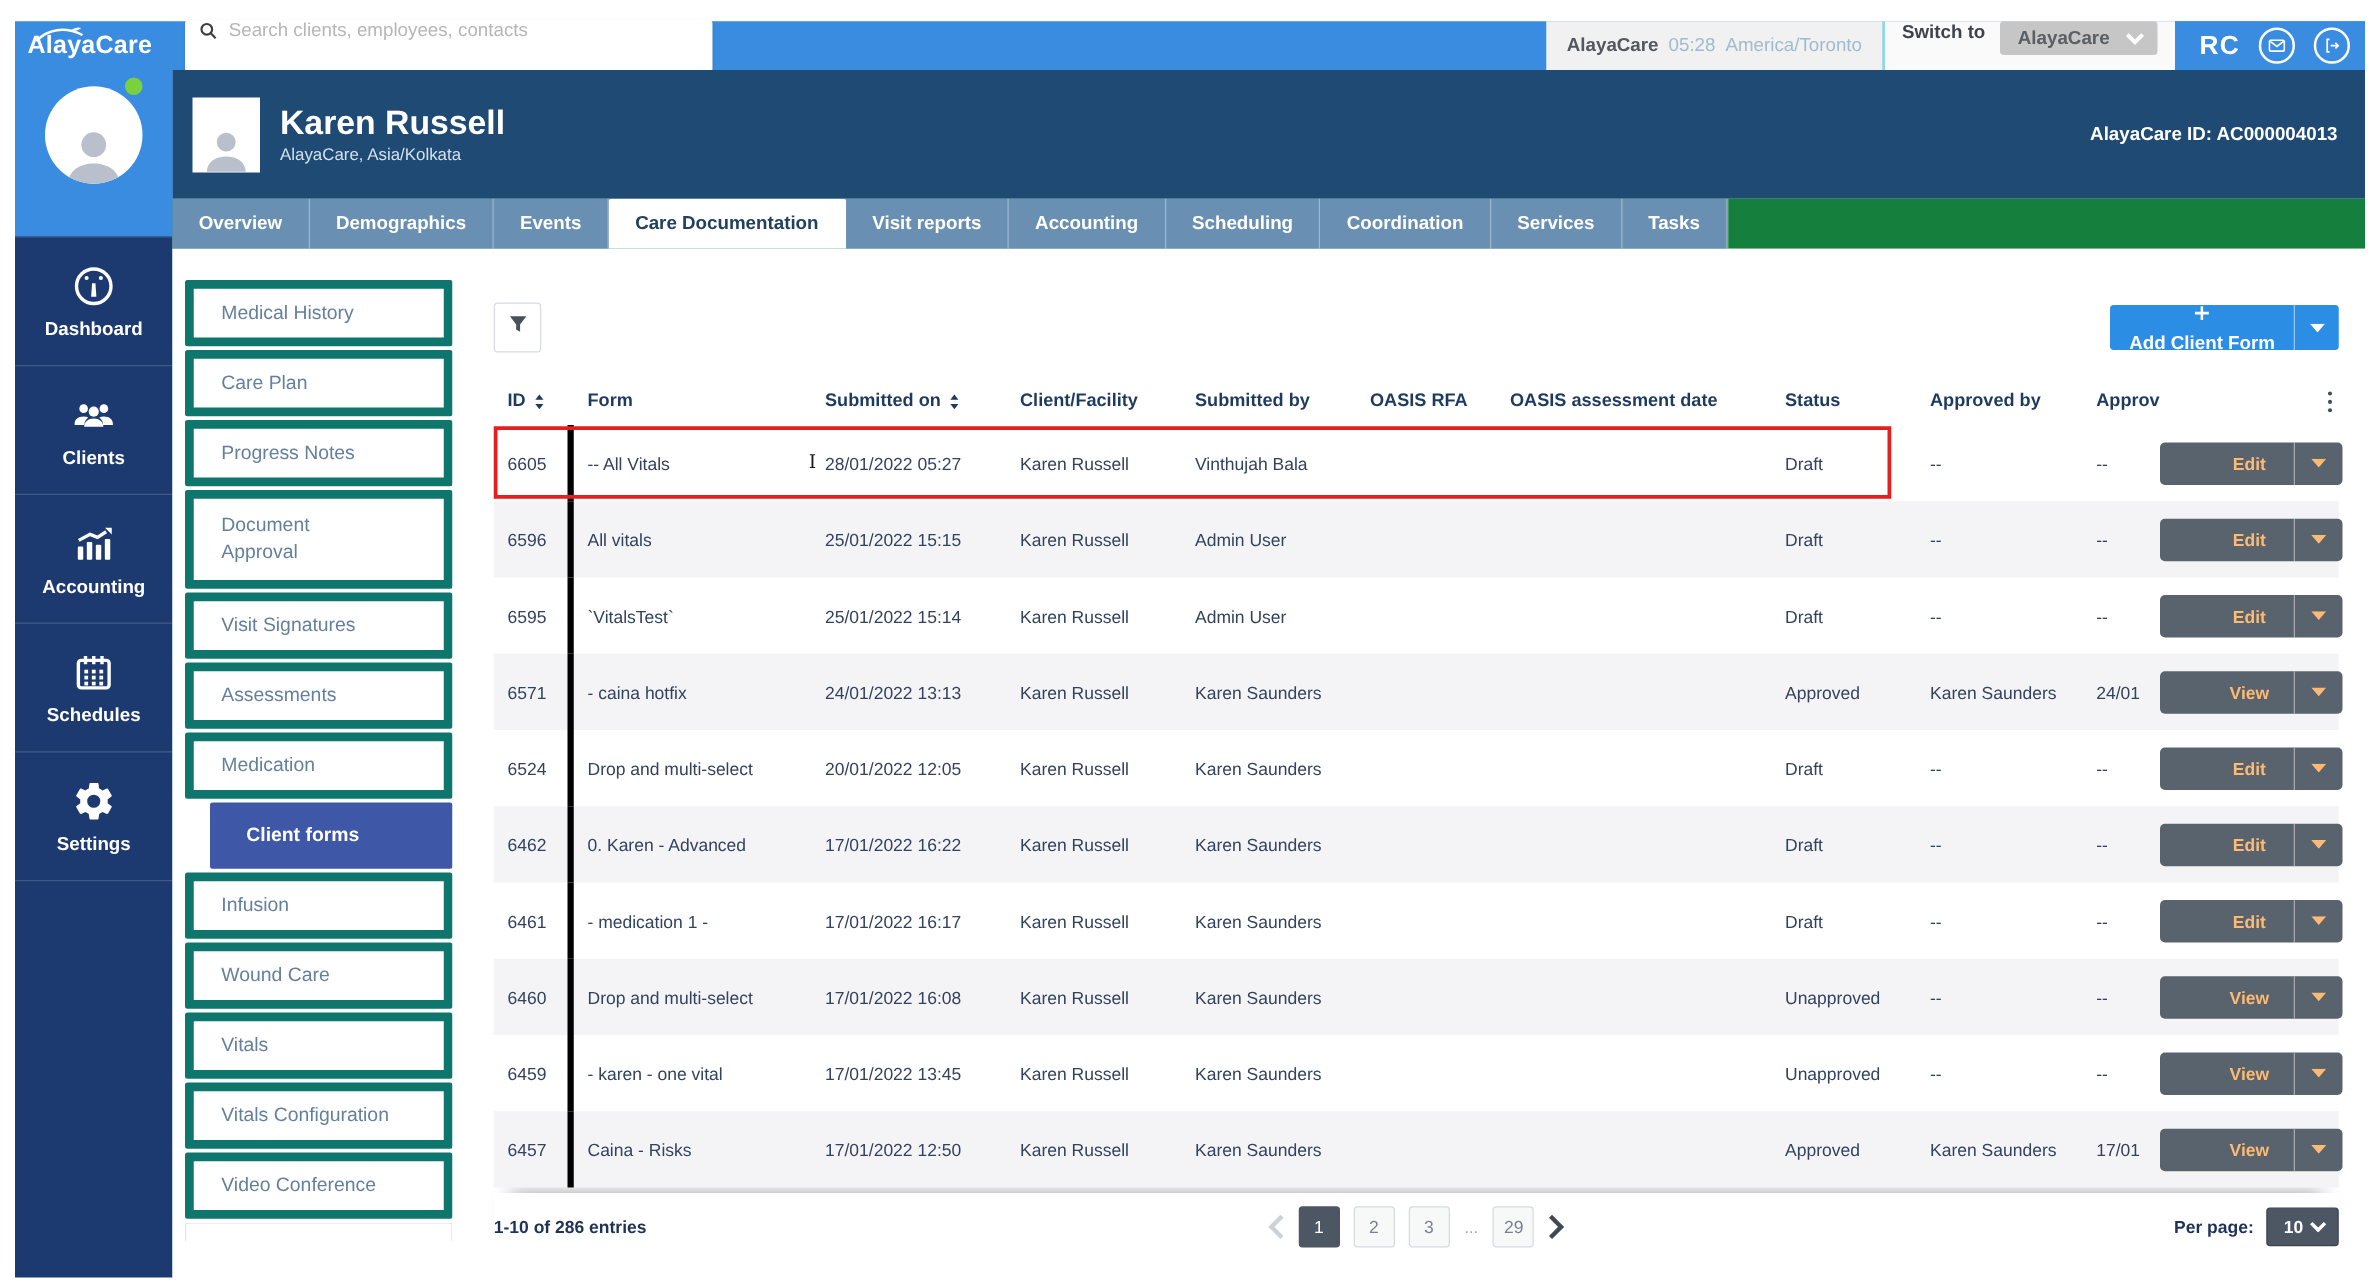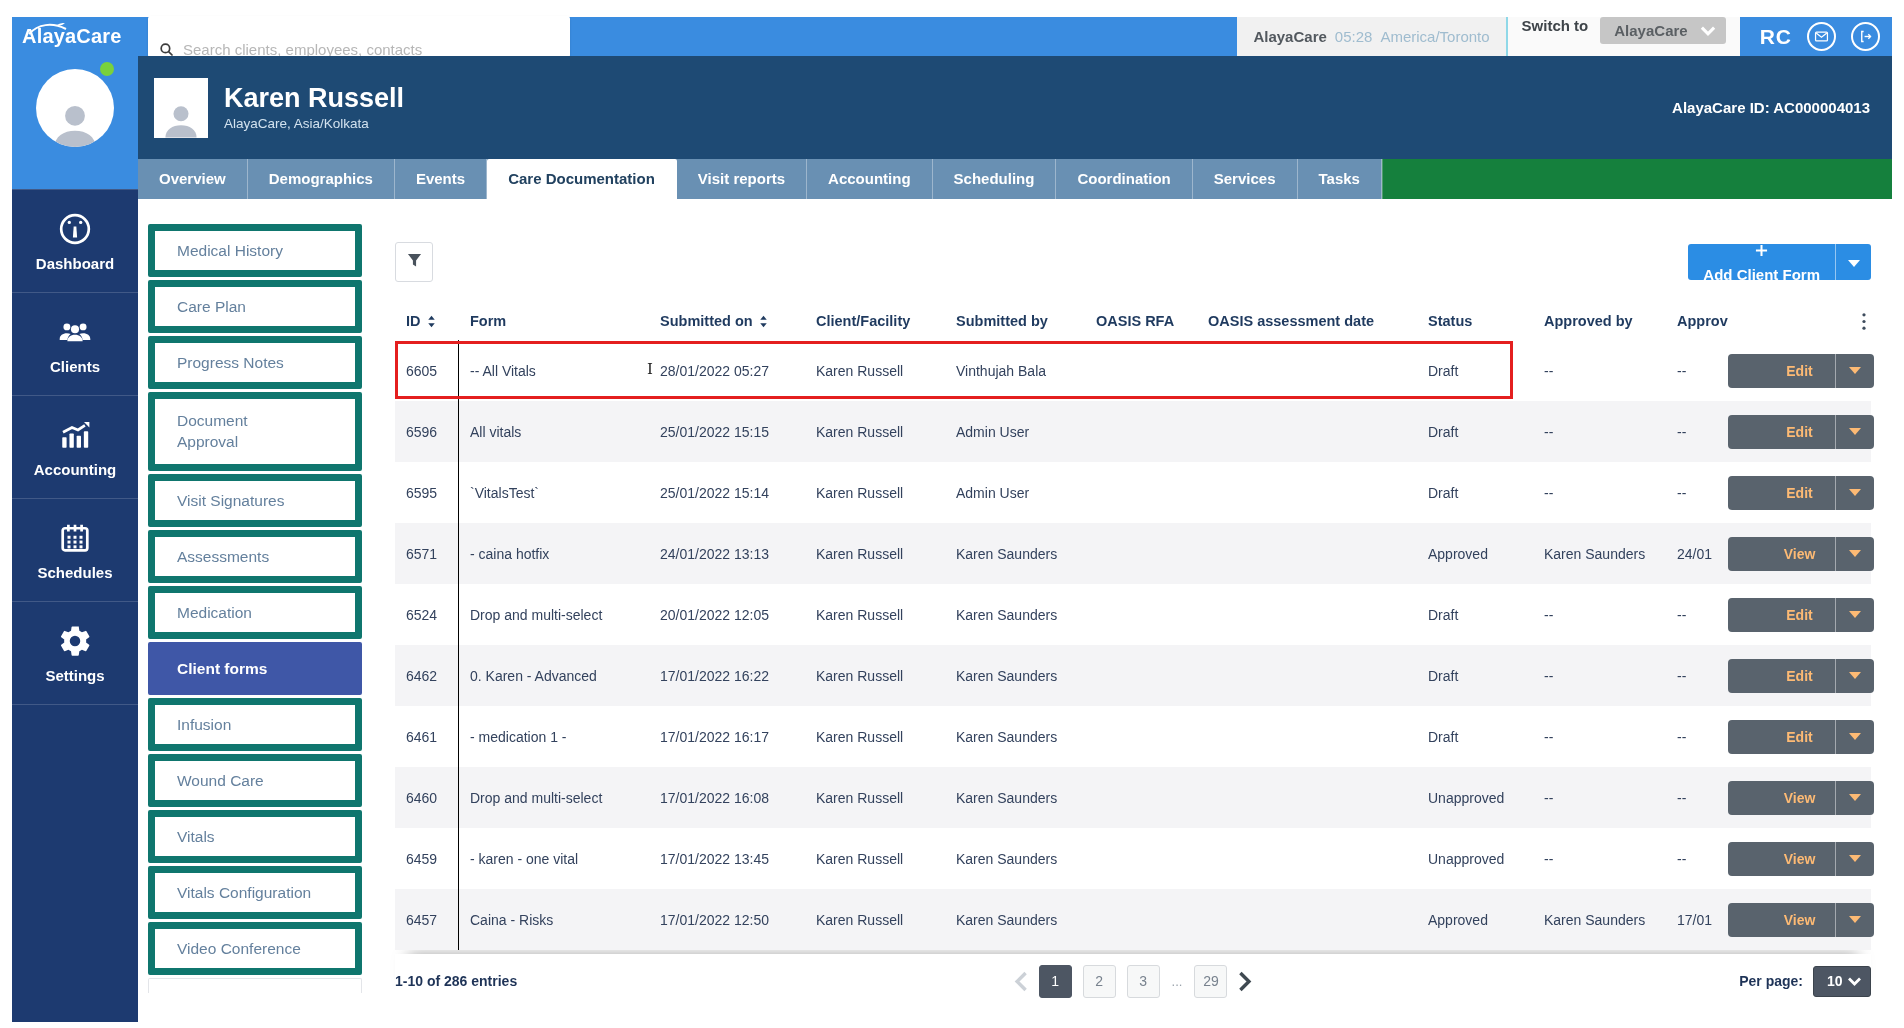--- a/index.html
+++ b/index.html
@@ -6,21 +6,21 @@
   html,body { width:1904px; height:1028px; background:#fff; overflow:hidden;
               font-family:"Liberation Sans", sans-serif; cursor:default; }
   .app { position:absolute; left:12px; top:17px; width:1880px; height:1005px; background:#fff; }
 
   
   .topbar { height:39px; background:#3a8ce0; display:flex; align-items:center; }
   .logo { width:128px; color:#fff; font-weight:bold; font-size:20px; padding-left:10px;
           position:relative; letter-spacing:.2px; white-space:nowrap; }
   .logo .swoosh { position:absolute; top:-7px; left:14px; }
   .search { margin-left:8px; width:422px; height:42px; background:#fff; border-radius:3px;
-            display:flex; align-items:flex-end; padding:0 10px; gap:8px; box-shadow:0 1px 2px rgba(0,0,0,.15); }
+            display:flex; align-items:flex-start; padding:0 10px; gap:8px; box-shadow:0 1px 2px rgba(0,0,0,.15); }
   .search .s-icon { width:17px; height:17px; color:#3c3c3c; flex:none; display:flex; }
   .search input { border:none; outline:none; flex:1; font-size:15px; color:#333; background:transparent;
                   font-family:"Liberation Sans", sans-serif; }
   .search input::placeholder { color:#b6b6b6; }
   .topbar-right { margin-left:auto; display:flex; align-items:stretch; height:100%; }
   .org-time { background:#f1f1f1; display:flex; align-items:center; gap:8px; padding:0 16px; font-size:15px; }
   .org-name { color:#52585e; font-weight:bold; }
   .time, .tz { color:#9fbccf; }
   .switch { background:#fafafa; border-left:2px solid #8fd8e8; display:flex; align-items:flex-start;
             gap:12px; padding:0 14px; }
@@ -69,21 +69,21 @@
   .tabs-fill { flex:1; border-left:1px solid rgba(255,255,255,.25); }
 
   
   .content { flex:1; min-height:0; background:#fff; display:flex; }
   .side-nav { width:214px; flex:none; margin:25px 0 0 10px; overflow:hidden; }
   .side-item { background:#fff; border:7px solid #0f766e; border-radius:2px; margin-bottom:3px;
                min-height:53px; display:flex; align-items:center; padding:0 10px 0 22px;
                font-size:15.5px; color:#64809d; cursor:pointer; white-space:nowrap; }
   .side-item.tall { min-height:79px; white-space:normal; line-height:1.35; }
   .side-item.tall span { display:block; width:118px; }
-  .side-item.active { background:#3f57a7; border-color:#3f57a7; color:#fff; font-weight:bold; }
+  .side-item.active { background:#3f57a7; border-color:#3f57a7; color:#fff; font-weight:bold;margin-left:20px; }
   .side-stub { height:15px; border:1px solid #e3e5e9; border-radius:2px 2px 0 0; border-bottom:none; background:#fff; }
 
   .panel { flex:1; min-width:0; margin:0 21px 0 33px; display:flex; flex-direction:column; position:relative;
            --cols:64px 190px 156px 140px 140px 112px 220px 116px 133px 62px 1fr; }
   .panel-toolbar { margin-top:43px; display:flex; align-items:center; }
   .filter-btn { width:38px; height:40px; background:#fff; border:1px solid #d8dbe0; border-radius:3px;
                 display:flex; align-items:center; justify-content:center; color:#49525c; cursor:pointer; }
   .filter-btn svg { width:21px; height:21px; }
   .add-btn { margin-left:auto; height:36px; background:#2b8de4; border-radius:3px; color:#fff;
              display:flex; align-items:stretch; overflow:hidden; cursor:pointer; }
@@ -98,21 +98,21 @@
   .th { display:flex; align-items:center; gap:6px; padding-left:11px; white-space:nowrap; overflow:hidden; }
   .th .sort { width:9px; height:13px; display:flex; flex:none; color:#1f3a5f; }
   .th-menu { justify-self:end; padding-right:4px; color:#3e4c5d; cursor:pointer; display:flex; }
   .th-menu svg { width:6px; height:19px; }
 
   .tbody { position:relative; }
   .tr { display:grid; grid-template-columns:var(--cols); align-items:center; height:61px;
         font-size:14px; color:#33425d; }
   .tr.stripe { background:#f4f4f6; }
   .td { padding-left:11px; white-space:nowrap; overflow:hidden; }
-  .td-id { align-self:stretch; display:flex; align-items:center; border-right:1px solid #000000; }
+  .td-id { align-self:stretch; display:flex; align-items:center; border-right:5px solid #000000; }
   .td-actions { display:flex; justify-content:flex-end; padding-right:12px; }
   .row-btn { height:34px; background:#59636d; border-radius:4px; color:#fdba74; display:flex; overflow:hidden;padding-left:36px; }
   .row-btn-main { width:72px; display:flex; align-items:center; justify-content:center; font-size:14px;
                   font-weight:600; border-right:1px solid rgba(255,255,255,.45); cursor:pointer; }
   .row-caret { width:38px; display:flex; align-items:center; justify-content:center; cursor:pointer; }
   .red-box { position:absolute; left:0; top:1px; width:1118px; height:58px;
              border:3px solid #e41f1f; pointer-events:none; }
   .ibeam { position:absolute; left:252px; top:20px; font-family:"DejaVu Serif", serif;
            font-size:15px; color:#191919; pointer-events:none; }
 

